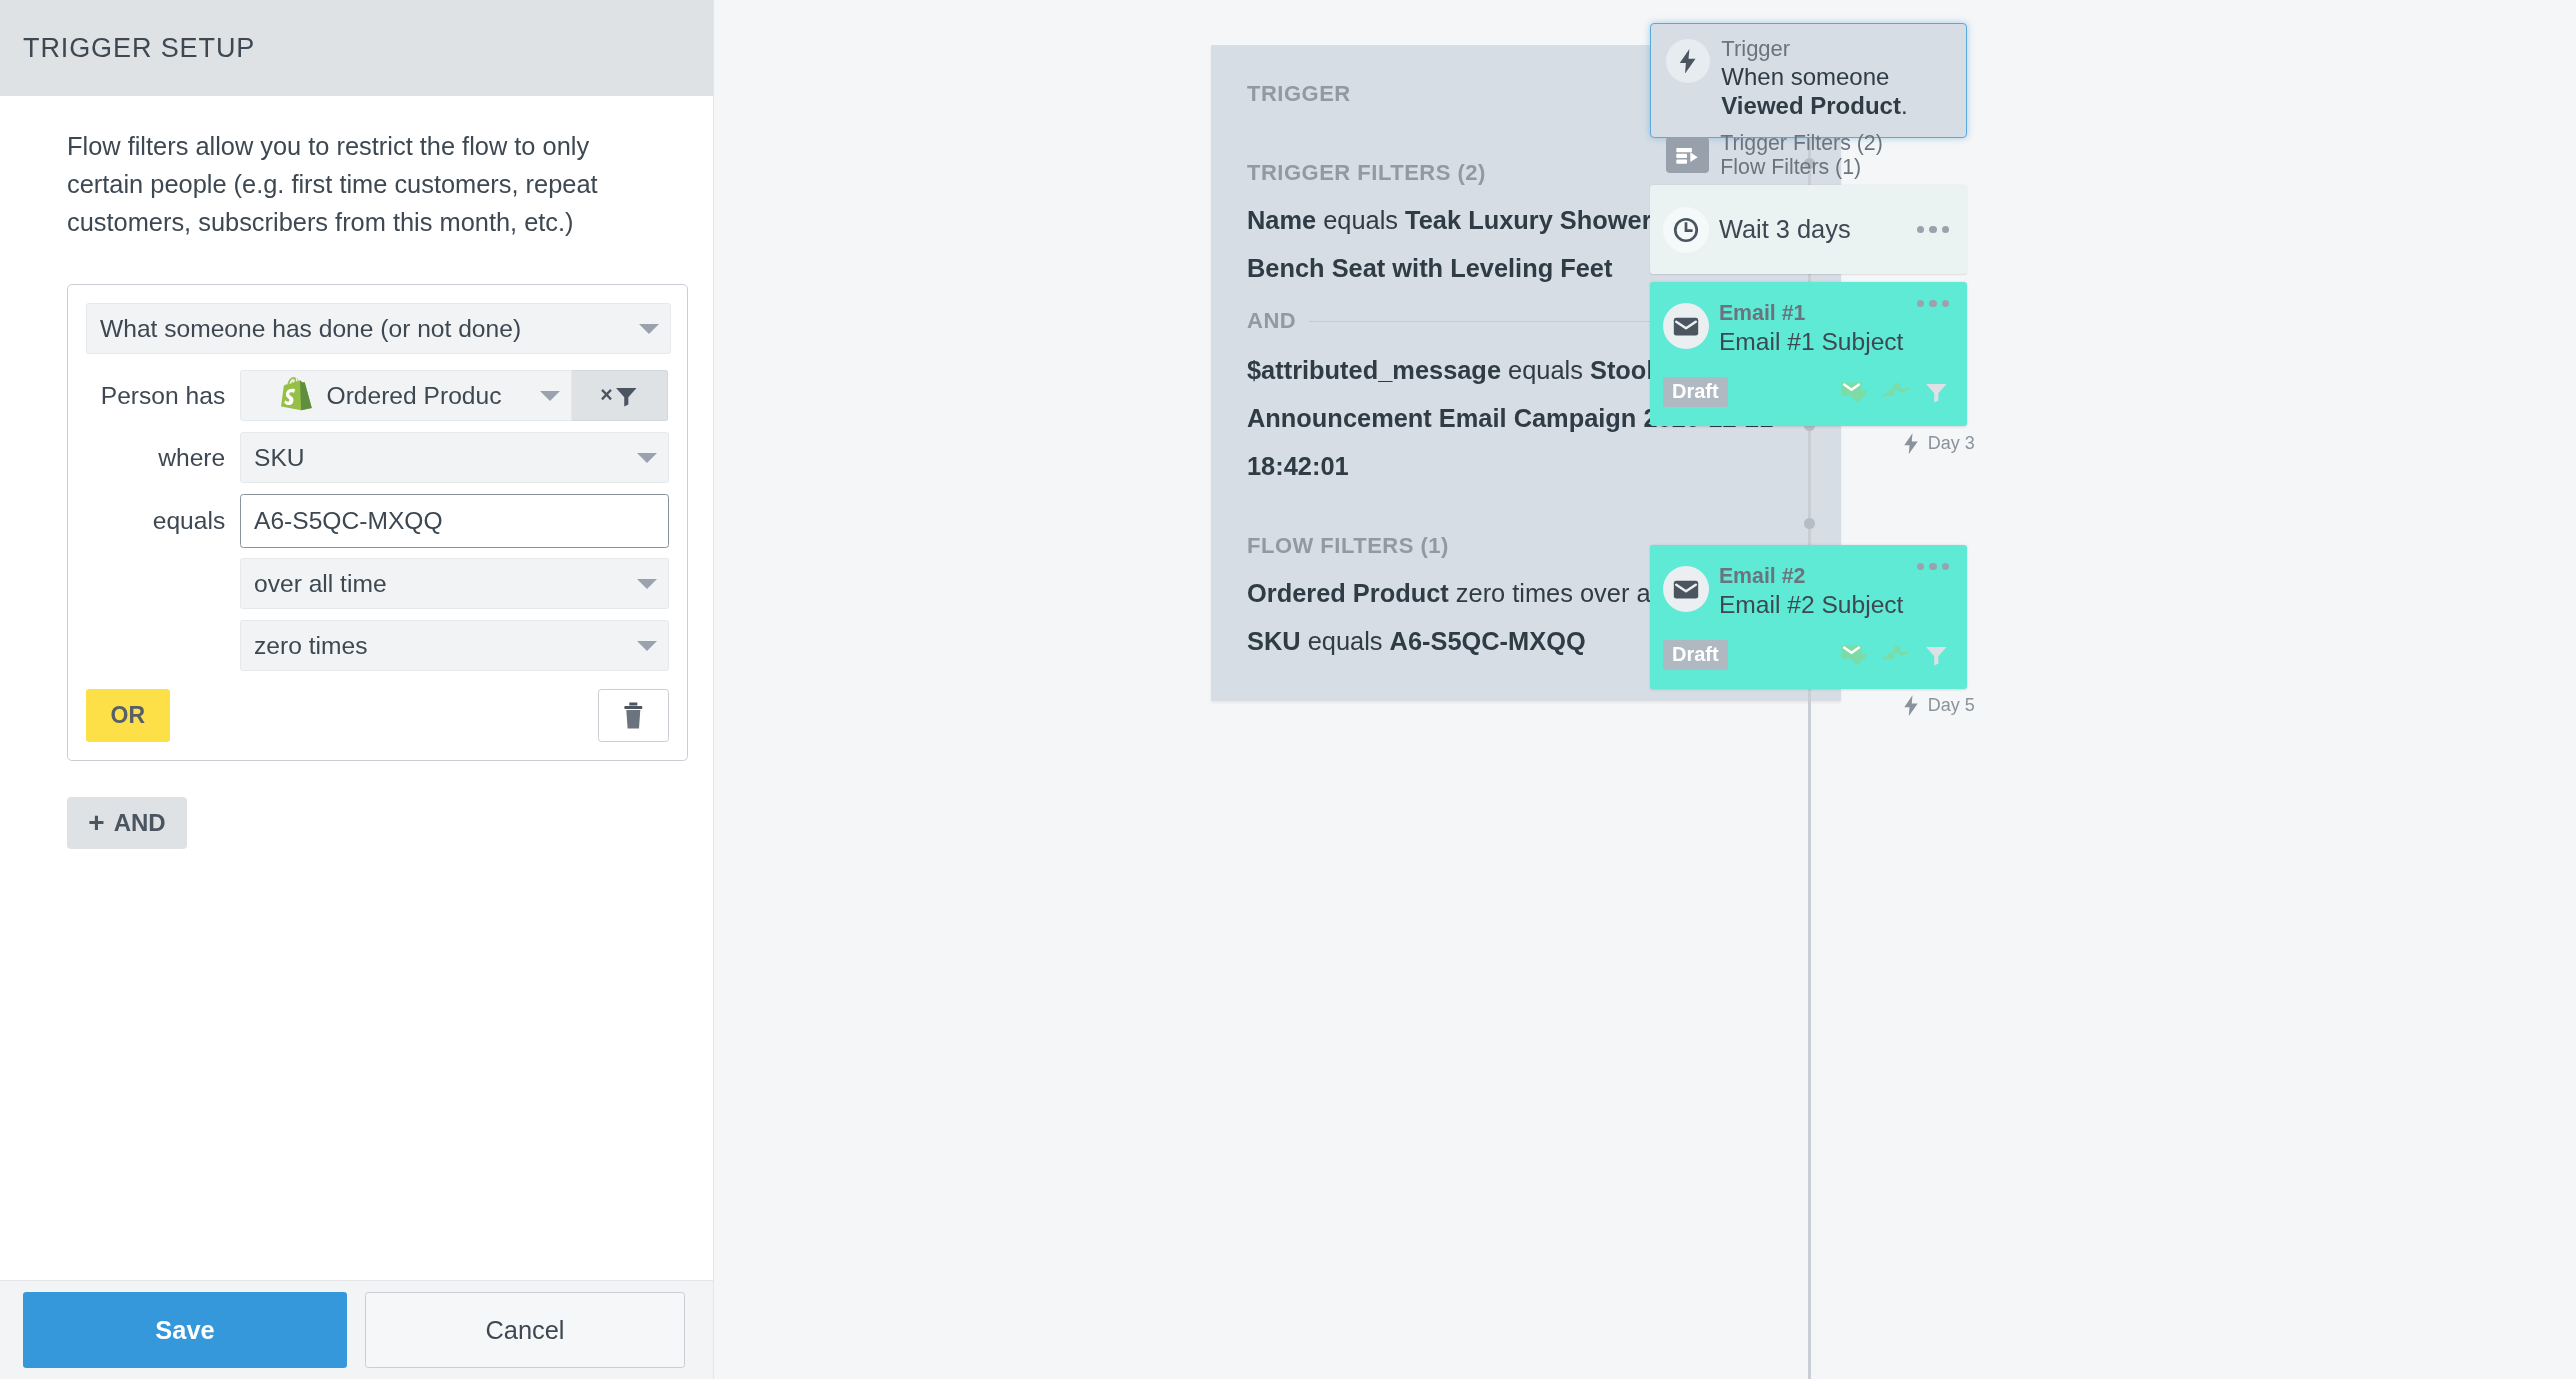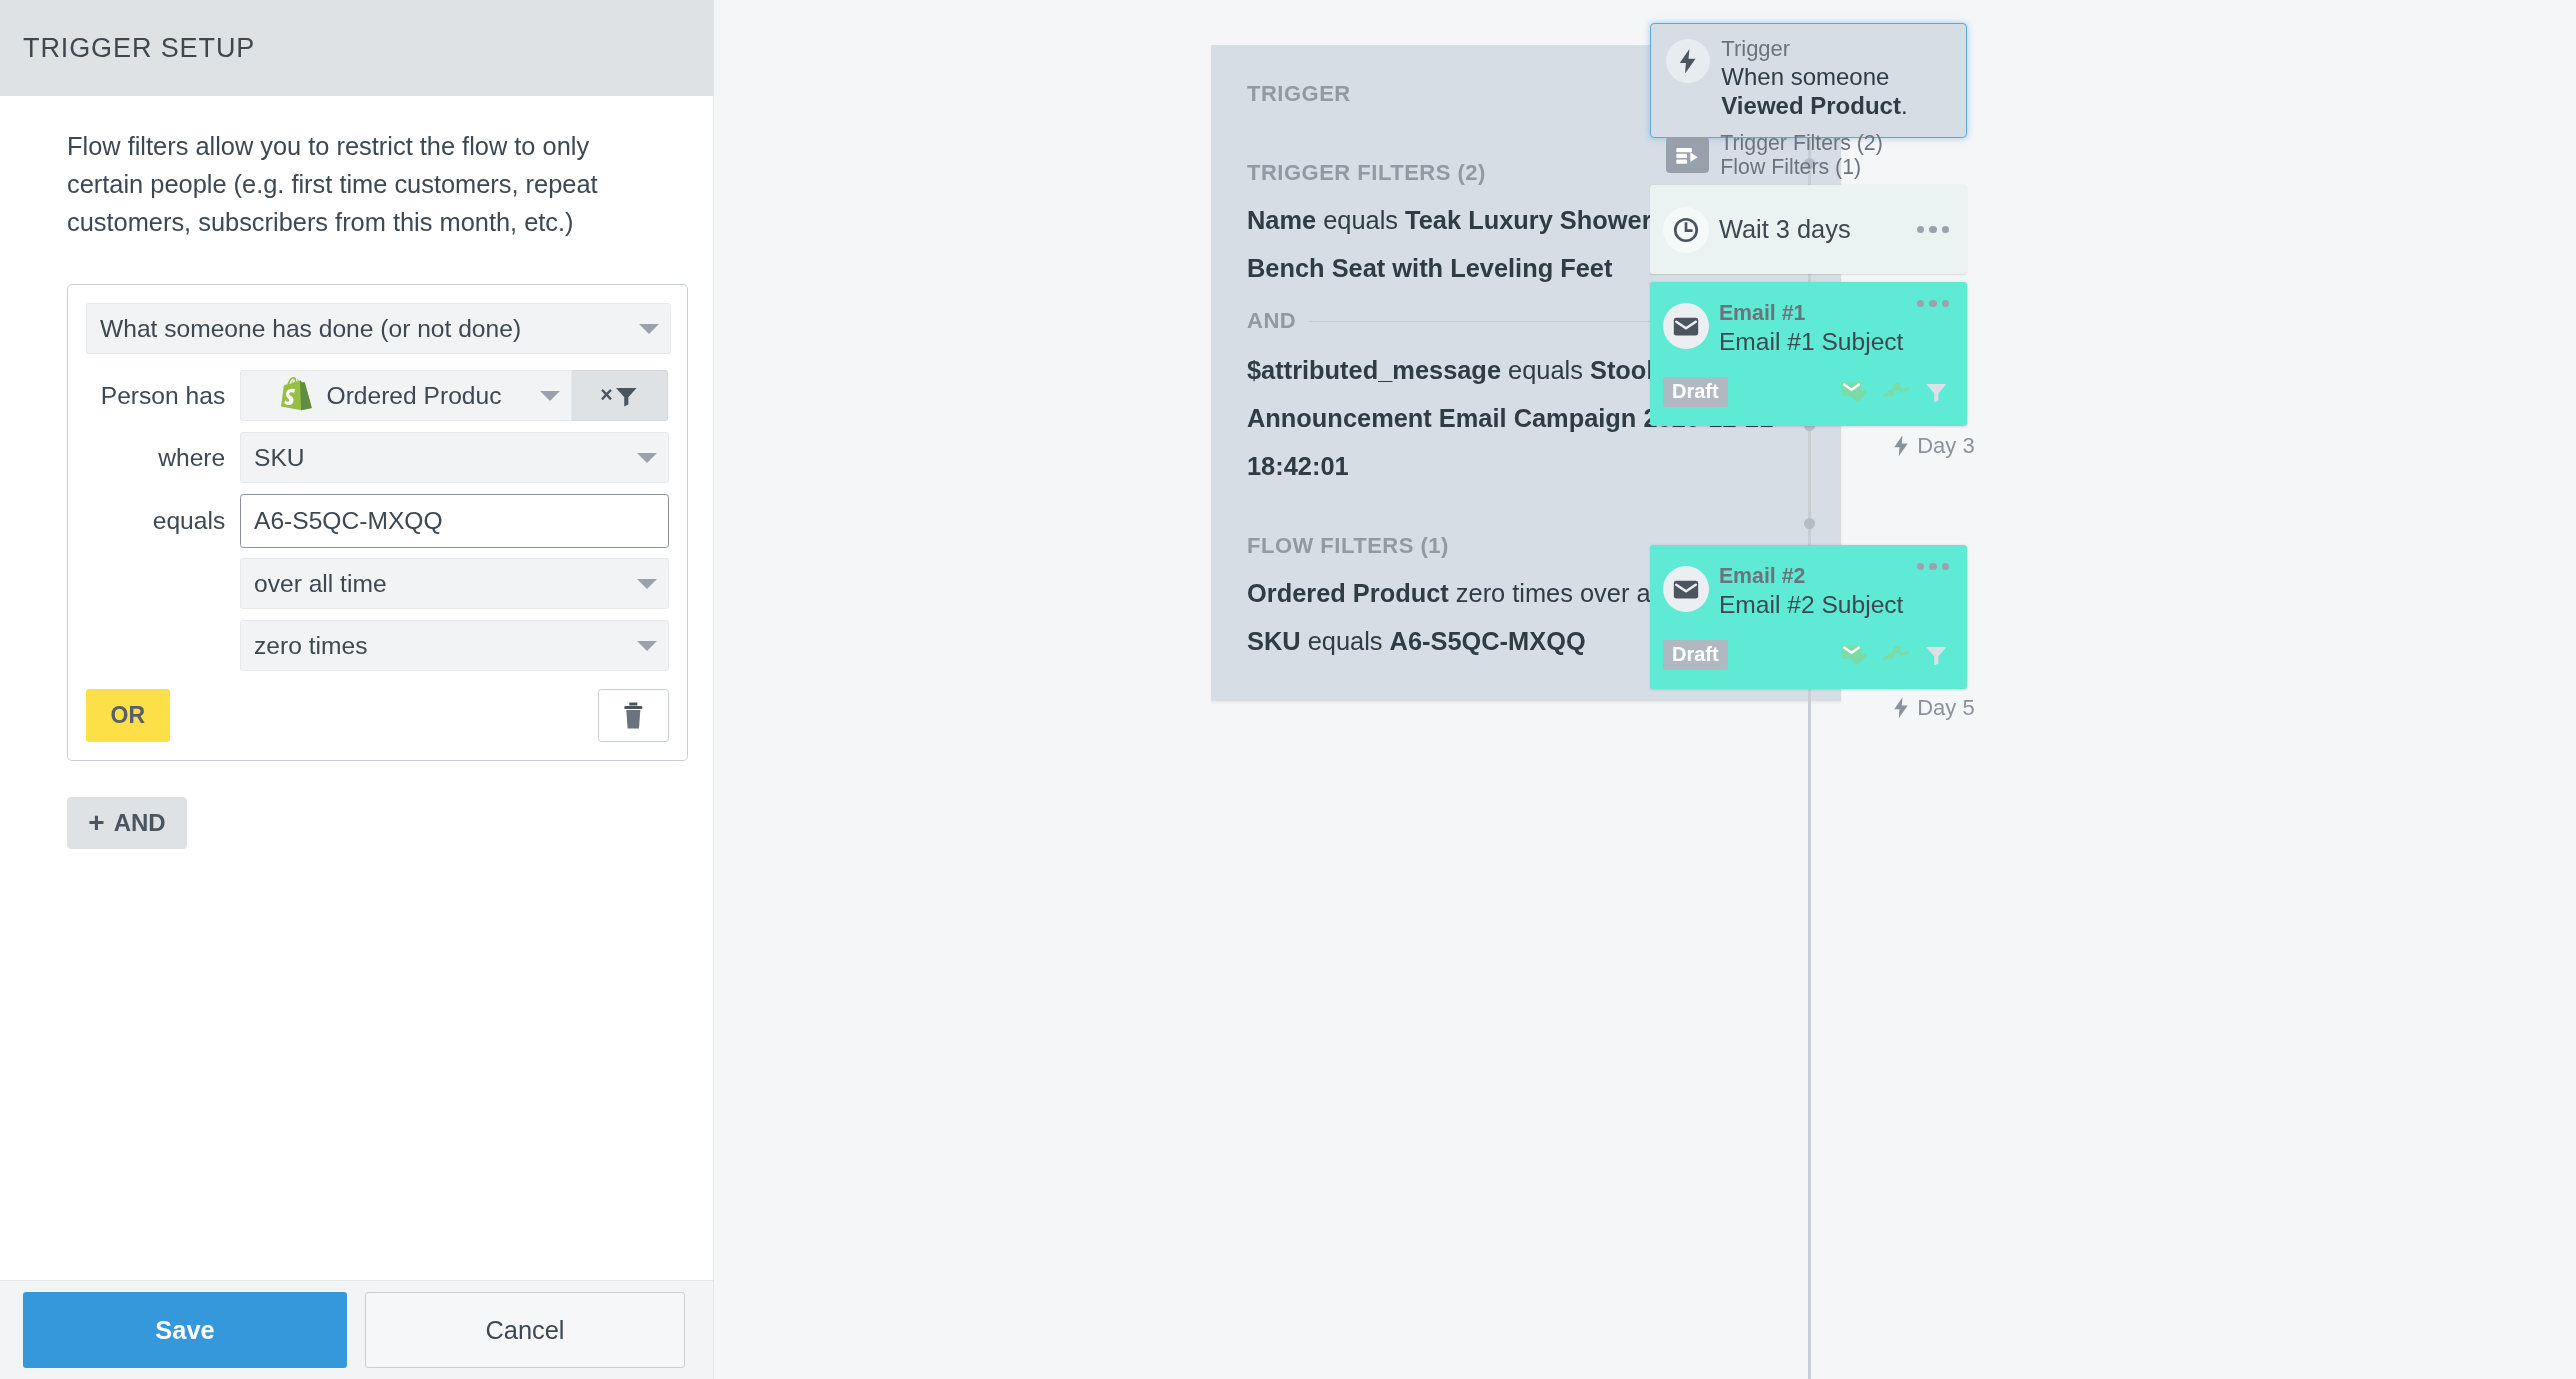--- a/index.html
+++ b/index.html
@@ -210,21 +210,21 @@
     margin-top: 19.7px;
   }
   .badge-draft {
     background: #b0b8c1; color: #fff; font-size: 20px; font-weight: bold;
     border-radius: 2.5px; padding: 3.3px 9px 4.1px 9px;
   }
   .em-icons { display: flex; align-items: center; gap: 14px; }
   .day-label {
     position: absolute; right: 3.3px;
     display: flex; align-items: center; gap: 7.4px;
-    font-size: 22px; color: #8a939c;
+    font-size: 18px; color: #8a939c;
   }
 </style>
 </head>
 <body>
 
 <div class="app">
 
   <div class="panel">
 
     <div class="panel-header">

